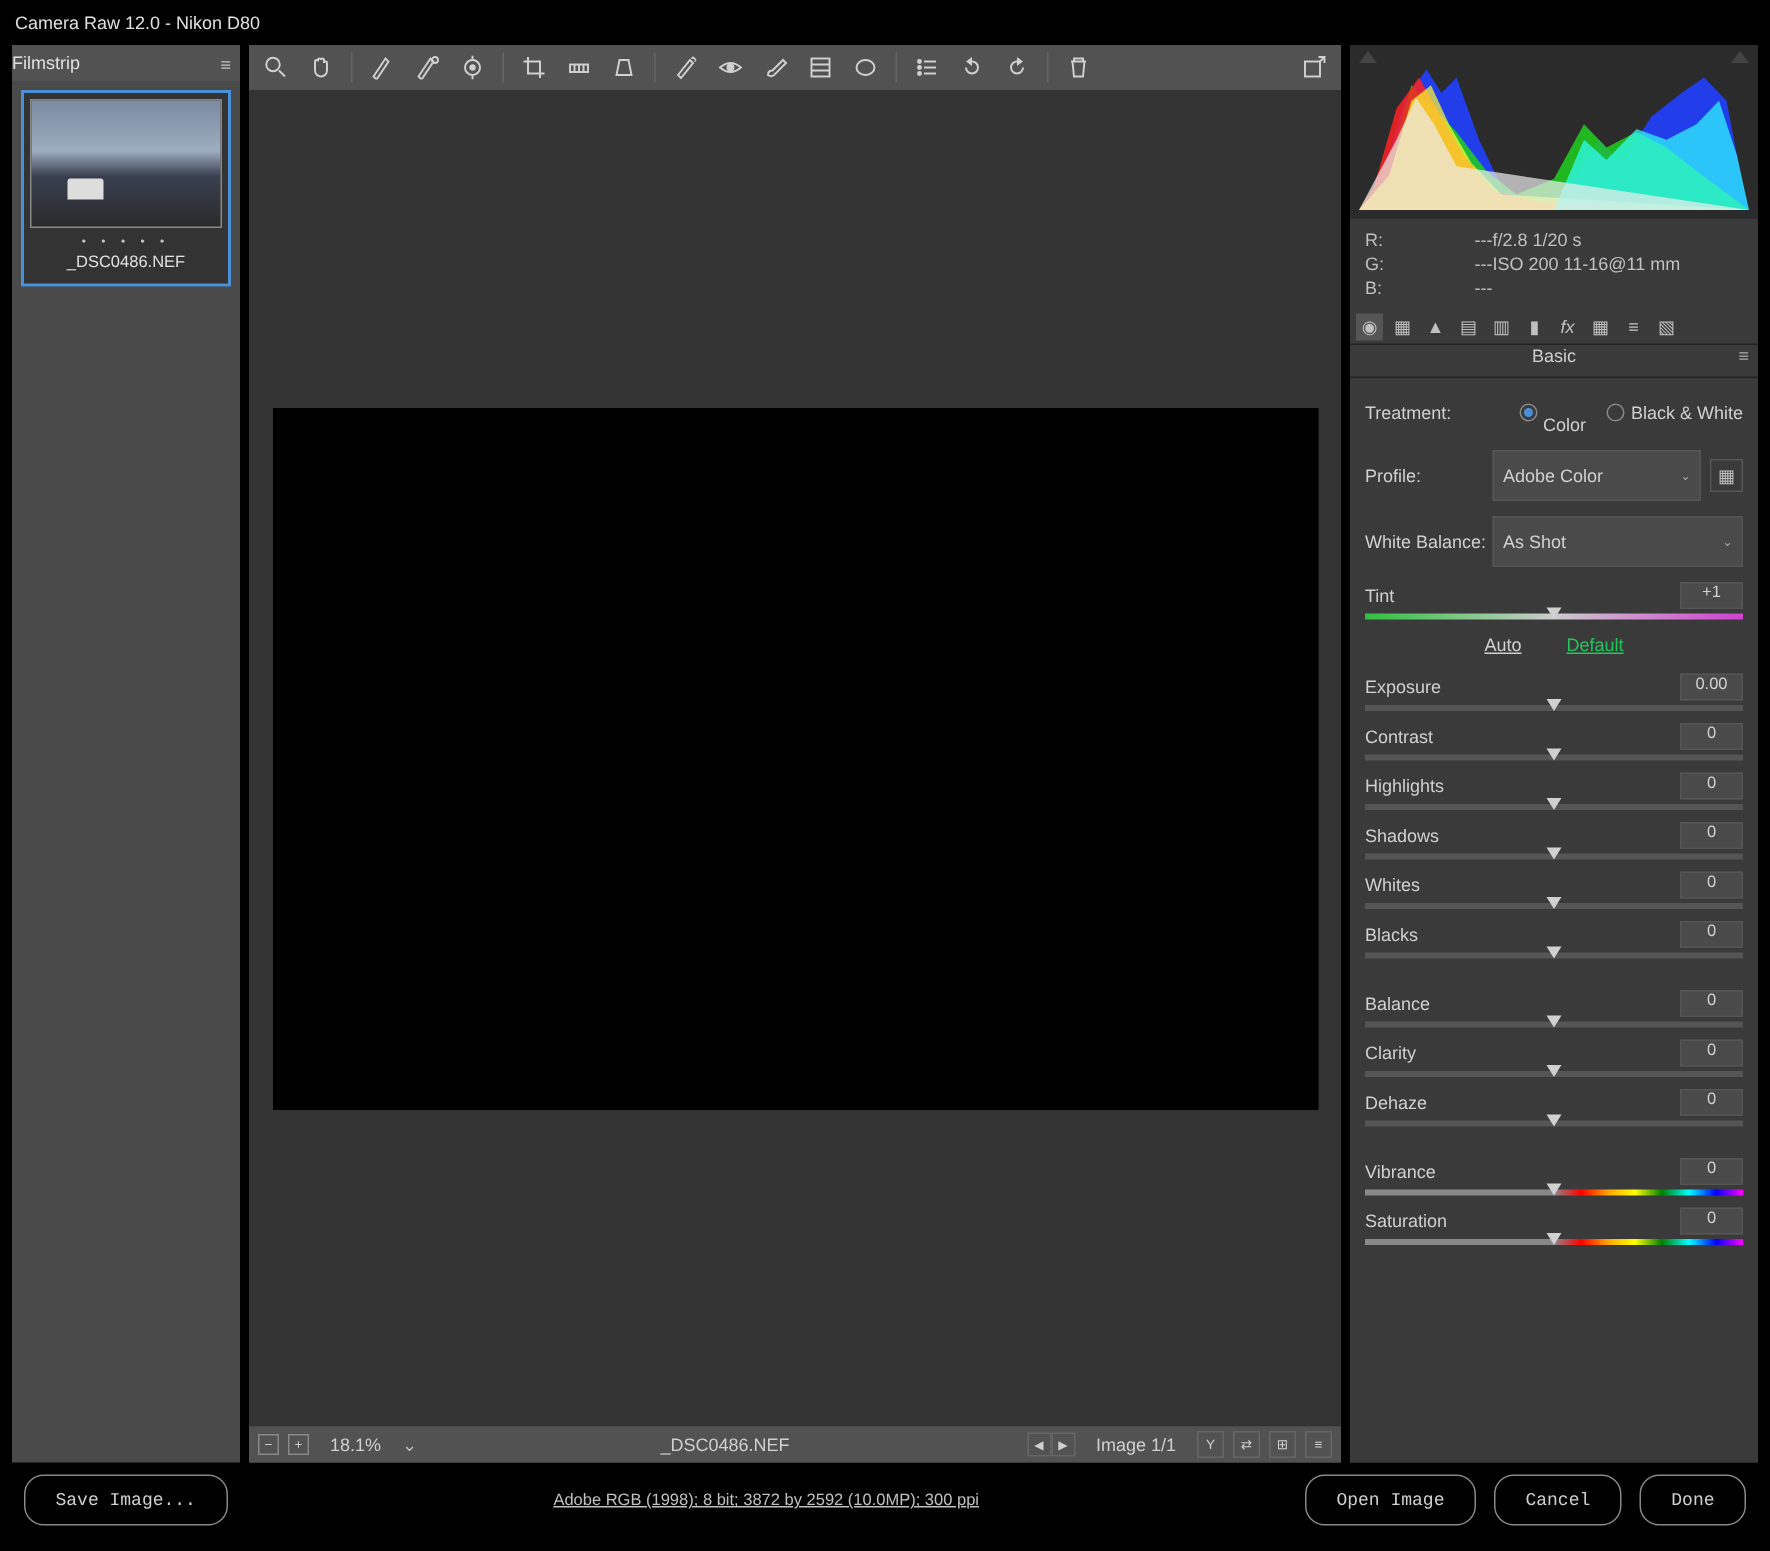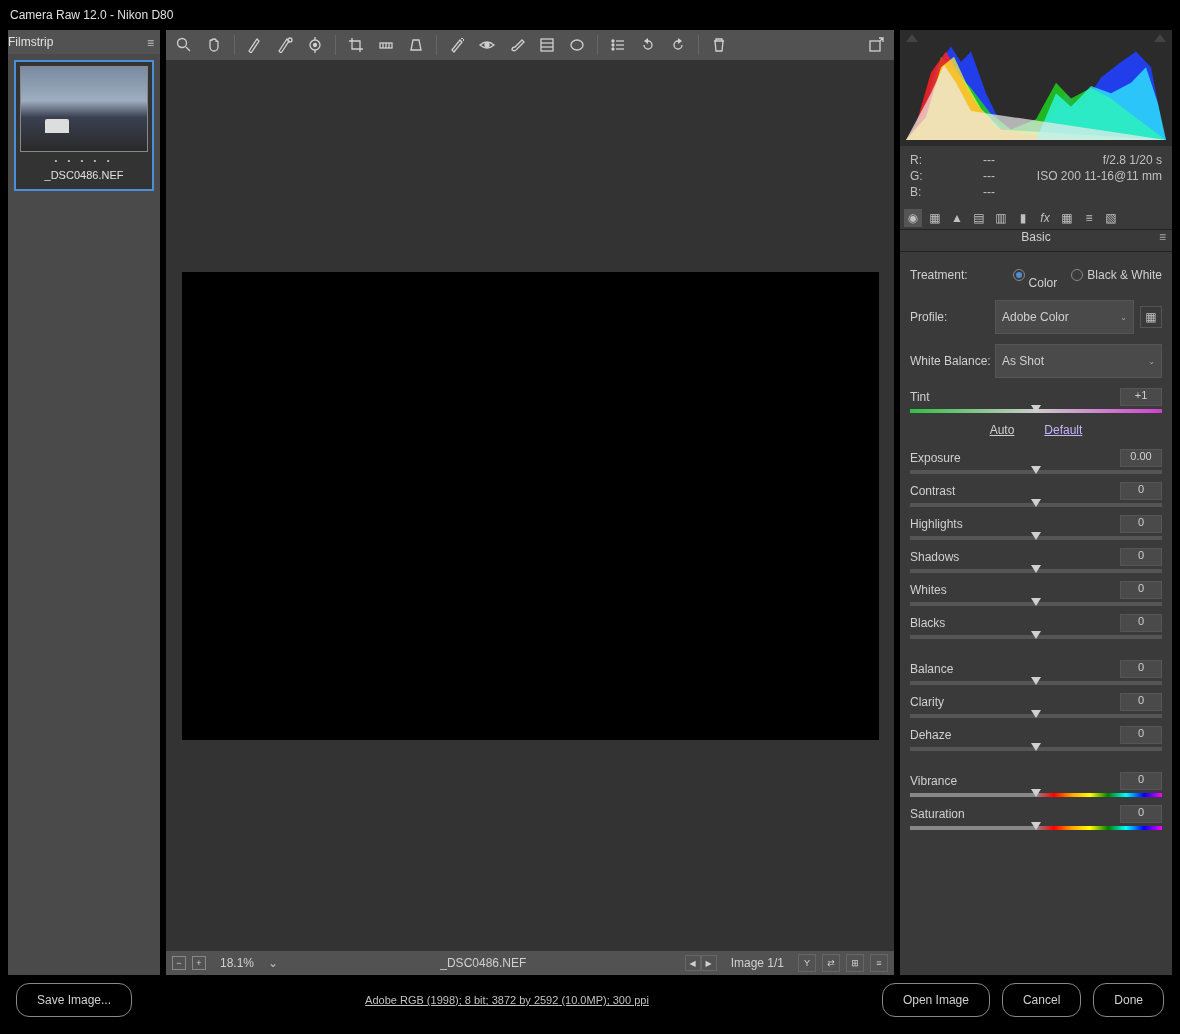--- a/index.html
+++ b/index.html
@@ -32,21 +32,21 @@
 .sb-img-count { margin:0 8px; }
 .sb-icon { width:18px; height:18px; border:1px solid #666; display:flex; align-items:center; justify-content:center; font-size:9px; cursor:pointer; }
 .rightpanel { width:272px; background:#3a3a3a; display:flex; flex-direction:column; }
 .histogram-area { height:116px; background:#2b2b2b; position:relative; padding:6px; }
 .histo-tri { position:absolute; top:4px; width:0; height:0; border-left:6px solid transparent; border-right:6px solid transparent; border-bottom:8px solid #444; cursor:pointer; }
 .histo-tri.left{left:6px;} .histo-tri.right{right:6px;}
 .histo-svg { width:100%; height:100%; }
 .info-row { display:flex; padding:6px 10px; background:#3a3a3a; font-size:11px; }
 .info-left { width:85px; color:#c0c0c0; }
 .info-left div { display:flex; justify-content:space-between; padding:1px 0; }
-.info-right { flex:1; text-align:right; color:#c0c0c0; }
+.info-right { flex:1; text-align:left; color:#c0c0c0; }
 .info-right div { padding:1px 0; }
 .tabstrip { height:24px; background:#3a3a3a; border-bottom:1px solid #222; display:flex; align-items:center; padding:0 4px; gap:4px; }
 .tabstrip .tab { width:18px; height:18px; display:flex; align-items:center; justify-content:center; color:#c0c0c0; cursor:pointer; }
 .tabstrip .tab.active { background:#555; }
 .panel-title { height:22px; background:#3a3a3a; display:flex; align-items:flex-start; justify-content:center; border-bottom:1px solid #222; position:relative; color:#d0d0d0; font-size:11px; }
 .panel-title-menu { position:absolute; right:6px; color:#aaa; cursor:pointer; }
 .panel-body { flex:1; overflow-y:auto; background:#3a3a3a; padding:8px 10px; }
 .row { display:flex; align-items:center; margin-bottom:10px; font-size:11px; color:#d0d0d0; }
 .row-label { width:85px; }
 .radio { width:12px; height:12px; border-radius:50%; border:1px solid #888; margin-right:4px; display:inline-flex; align-items:center; justify-content:center; cursor:pointer; }
@@ -57,24 +57,24 @@
 .slider-row { margin-bottom:8px; }
 .slider-head { display:flex; justify-content:space-between; align-items:center; font-size:11px; color:#d0d0d0; margin-bottom:3px; }
 .slider-val { width:42px; height:18px; background:#4a4a4a; border:1px solid #555; text-align:center; font-size:11px; color:#d0d0d0; }
 .slider-track { height:4px; background:#555; position:relative; cursor:pointer; }
 .slider-track.temp { background:linear-gradient(to right,#3070ff,#ccc,#ffcc30); }
 .slider-track.tint { background:linear-gradient(to right,#30c040,#ccc,#d040d0); }
 .slider-track.vibrance, .slider-track.saturation { background:linear-gradient(to right,#888 0%,#888 50%, red,orange,yellow,green,cyan,blue,magenta); }
 .slider-handle { position:absolute; top:-4px; width:0; height:0; border-left:5px solid transparent; border-right:5px solid transparent; border-top:8px solid #d0d0d0; transform:translateX(-50%); }
 .link-row { display:flex; justify-content:center; gap:30px; margin:10px 0 12px; font-size:11px; }
 .link-row a { color:#d0d0d0; text-decoration:underline; cursor:pointer; }
-.link-row a.disabled { color:#c4b5fd; }
+.link-row a.disabled { color:#22c55e; }
 .group-sep { height:1px; margin:10px 0; }
 .bottombar { height:50px; display:flex; align-items:center; padding:0 16px; gap:12px; background:#000; }
-.btn { height:26px; padding:16px 20px; background:transparent; border:1px solid #888; border-radius:13px; color:#d0d0d0; cursor:pointer; font-size:12px; display:flex; align-items:center; }
+.btn { height:26px; padding:16px 20px; background:transparent; border:1px solid #888; border-radius:13px; color:#d0d0d0; cursor:pointer; font-size:12px; display:flex; align-items:center;font-family:Liberation Mono, monospace; }
 .bottom-link { flex:1; text-align:center; color:#c0c0c0; text-decoration:underline; font-size:11px; cursor:pointer; }
 .spacer{flex:1;}
 </style>
 </head>
 <body>
 
 <div class="titlebar">
   <span>Camera Raw 12.0  -  Nikon D80</span>
 </div>
 

